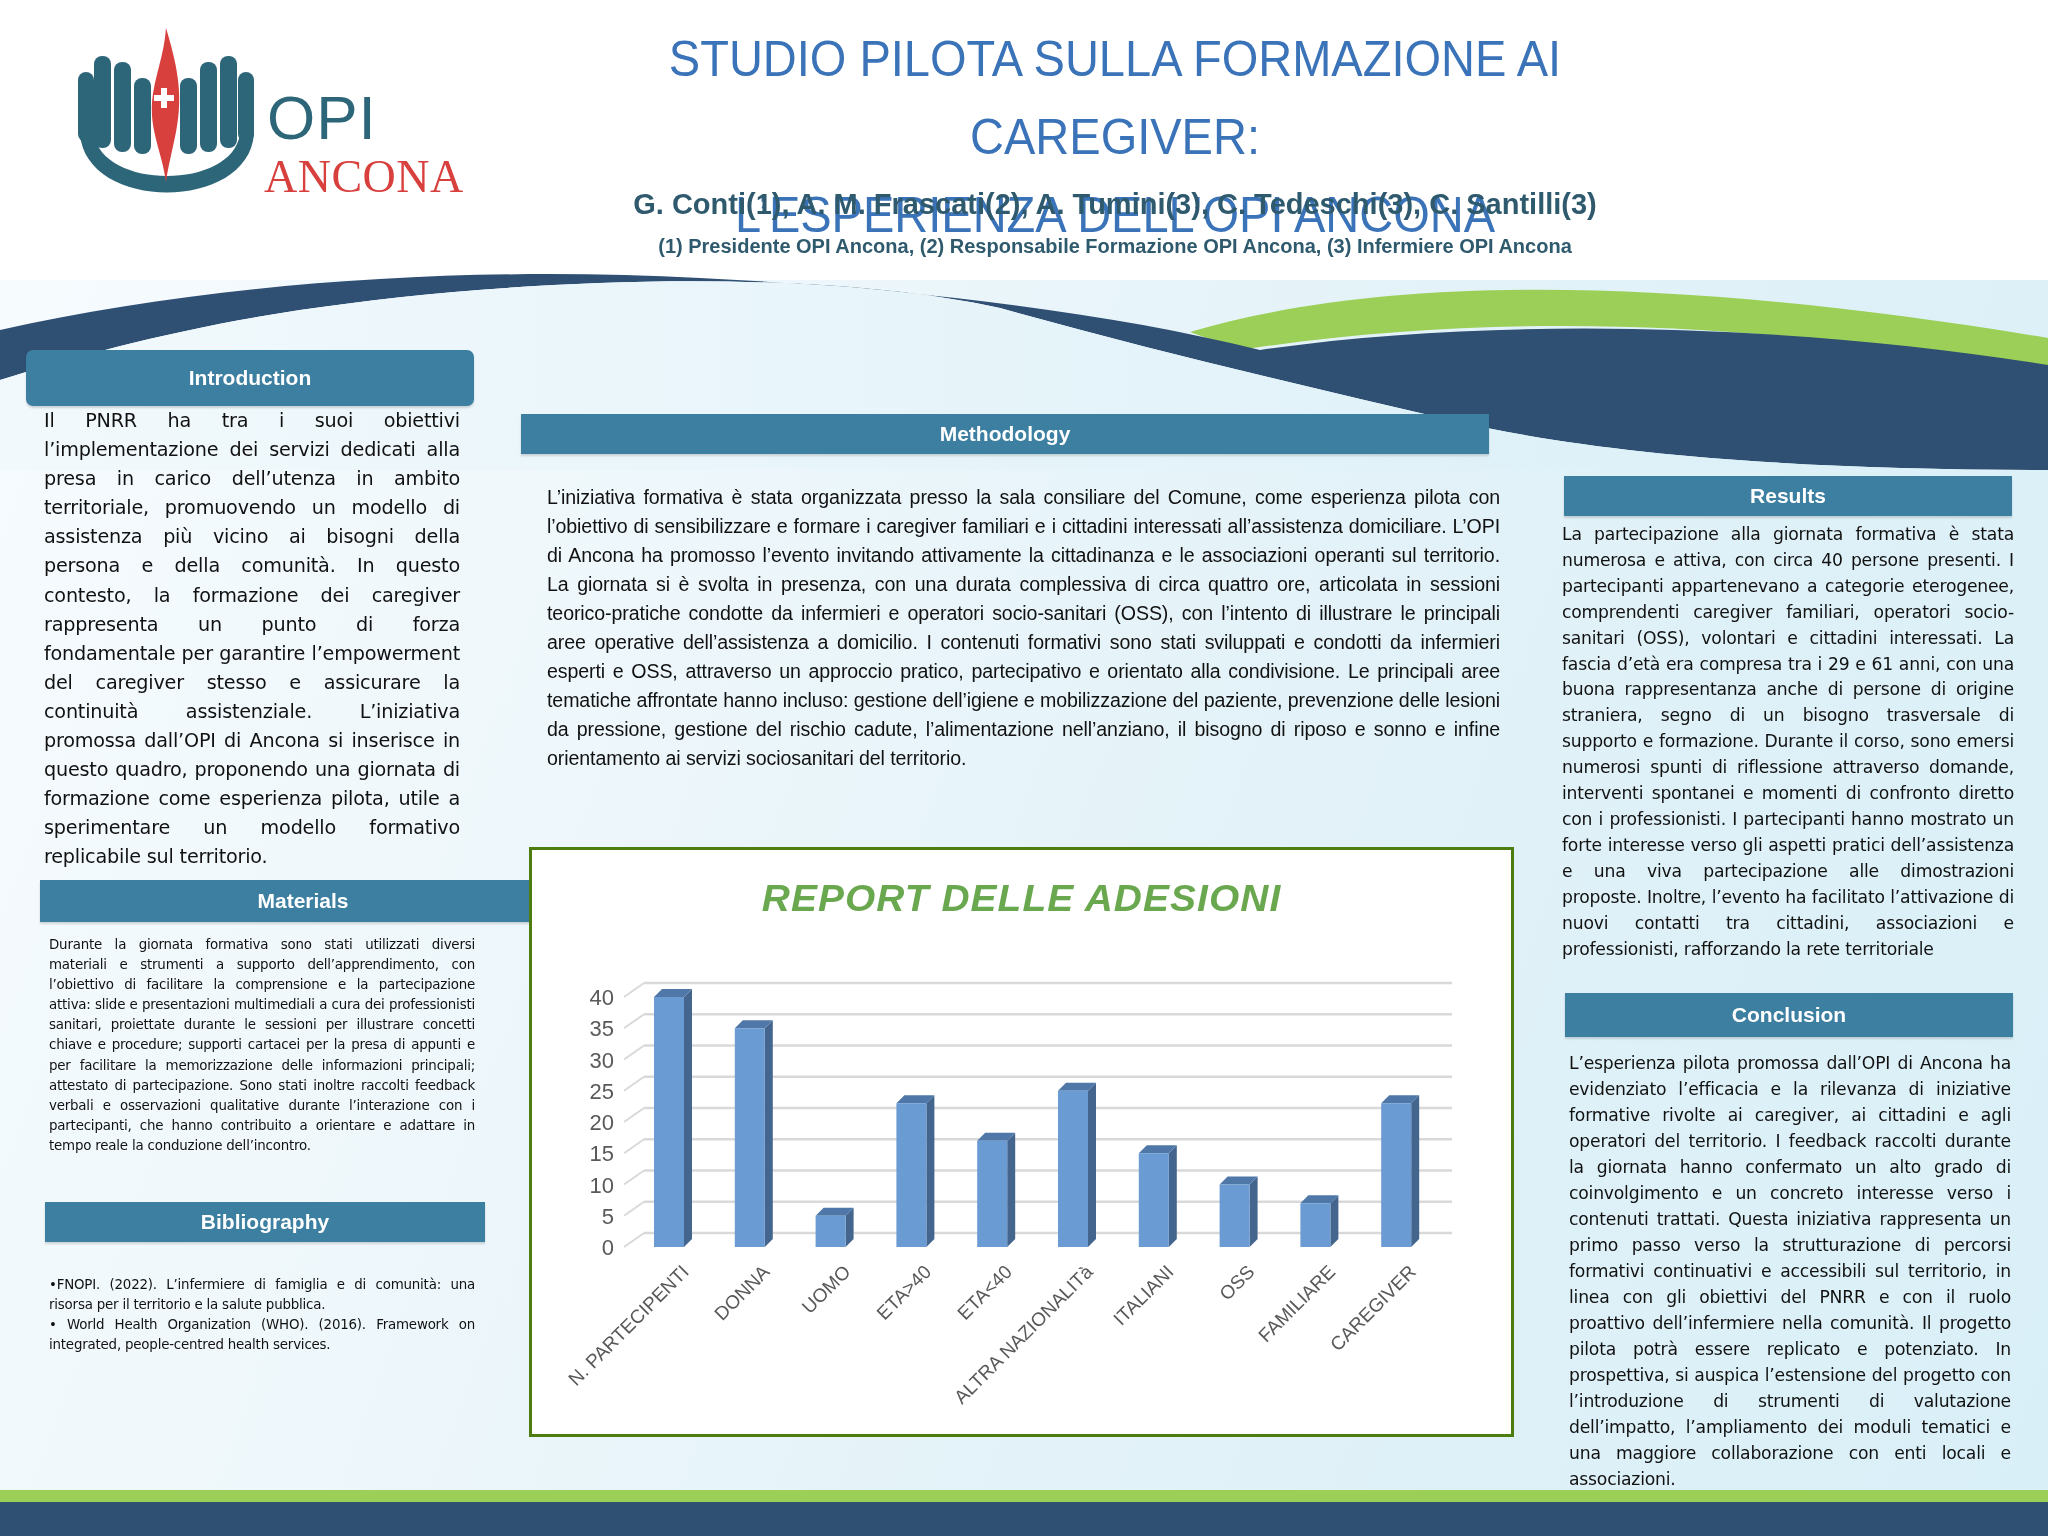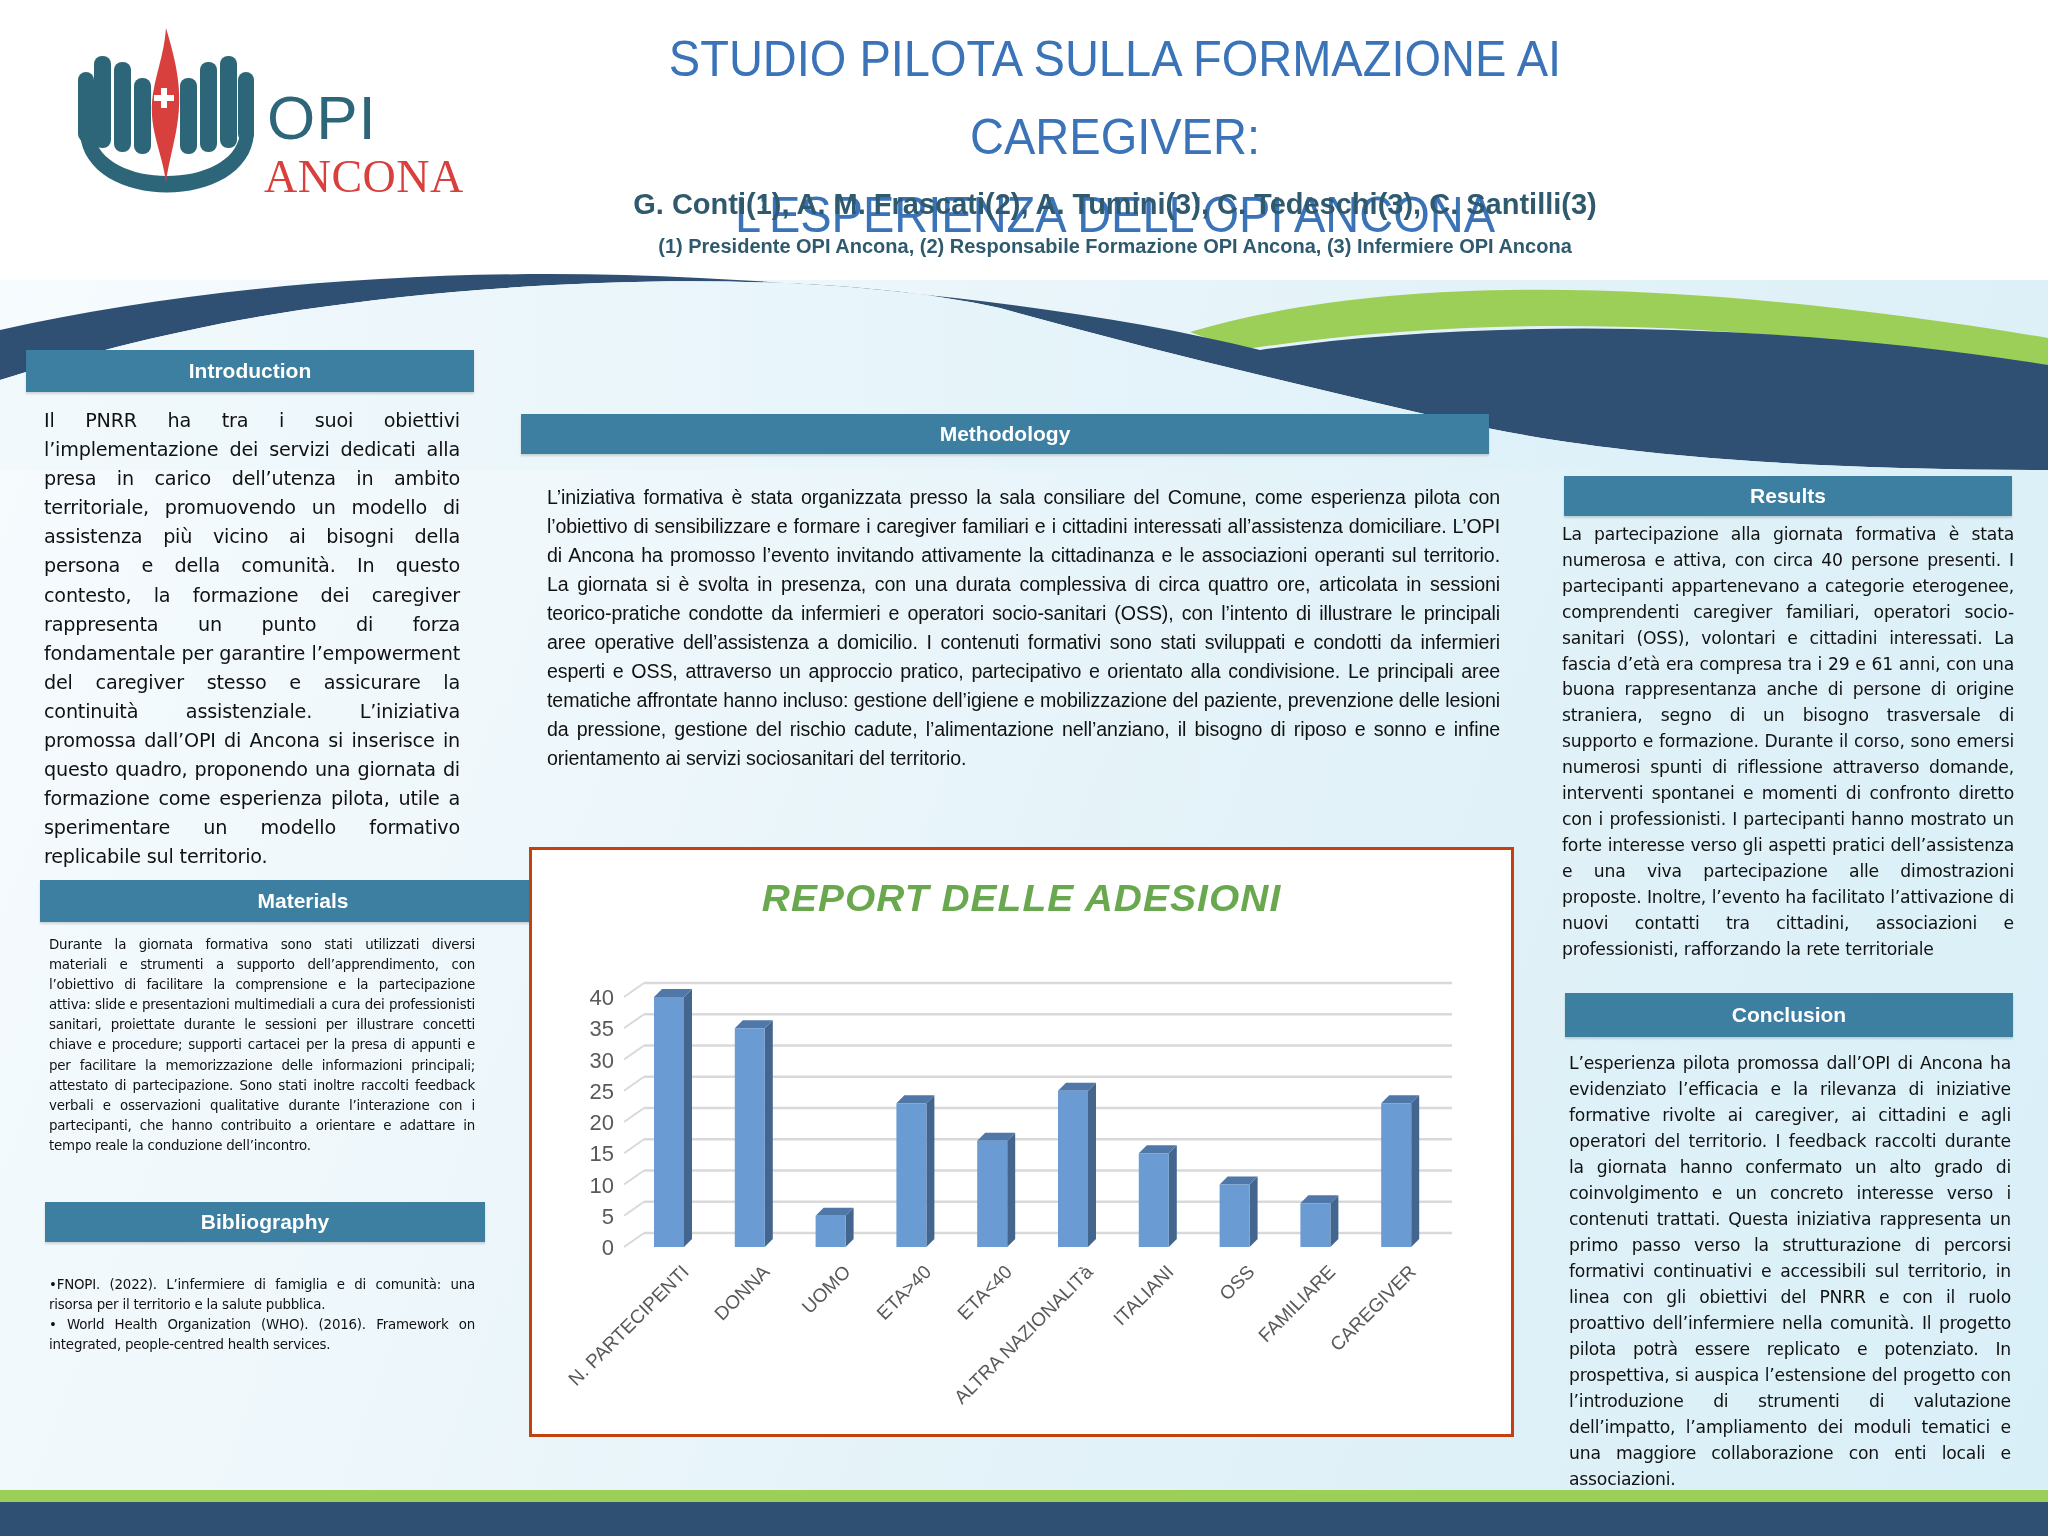--- a/index.html
+++ b/index.html
@@ -48,21 +48,21 @@
       position: absolute; background: #3c7fa1; color: #fff; font-weight: bold;
       font-size: 21px; text-align: center; display: flex; align-items: center; justify-content: center;
       box-shadow: 0 2px 2px rgba(0,0,0,0.15);
     }
     .sec-text {
       position: absolute; text-align: justify; color: #111;
       font-family: "DejaVu Sans", sans-serif;
     }
 
     
-    #intro-h { left: 26px; top: 350px; width: 448px; height: 42px; }
+    #intro-h { left: 26px; top: 350px; width: 448px; height: 56px; border-radius: 7px; }
     #intro-t { left: 44px; top: 406px; width: 416px; font-size: 19.2px; line-height: 29.1px; letter-spacing: -0.2px; }
     #materials-h { left: 40px; top: 880px; width: 526px; height: 42px; }
     #materials-t { left: 49px; top: 935px; width: 426px; font-size: 13.4px; line-height: 20.1px; letter-spacing: -0.2px; }
     #biblio-h { left: 45px; top: 1202px; width: 440px; height: 40px; }
     #biblio-t { left: 49px; top: 1275px; width: 426px; font-size: 13.4px; line-height: 20.1px; letter-spacing: -0.2px; }
     #biblio-t p { margin: 0; }
 
     
     #method-h { left: 521px; top: 414px; width: 968px; height: 40px; }
     #method-t {
@@ -72,21 +72,21 @@
 
     
     #results-h { left: 1564px; top: 476px; width: 448px; height: 40px; }
     #results-t { left: 1562px; top: 522px; width: 452px; font-size: 17.2px; line-height: 25.9px; letter-spacing: -0.2px; }
     #concl-h { left: 1565px; top: 993px; width: 448px; height: 44px; }
     #concl-t { left: 1569px; top: 1050px; width: 442px; font-size: 17.2px; line-height: 26px; letter-spacing: -0.2px; }
 
     
     .chart-frame {
       position: absolute; left: 529px; top: 847px; width: 985px; height: 590px;
-      background: #ffffff; border: 3px solid #c2410c;
+      background: #ffffff; border: 3px solid #4d7c0f;
     }
     .chart-title {
       position: absolute; left: 0; top: 28px; width: 100%; text-align: center;
       color: #6aa84f; font-size: 36px; font-weight: bold; font-style: italic; letter-spacing: 1px;
       transform: scaleX(1.08);
     }
     .chart-svg { position: absolute; left: 0; top: 0; }
   </style>
 </head>
 <body>

